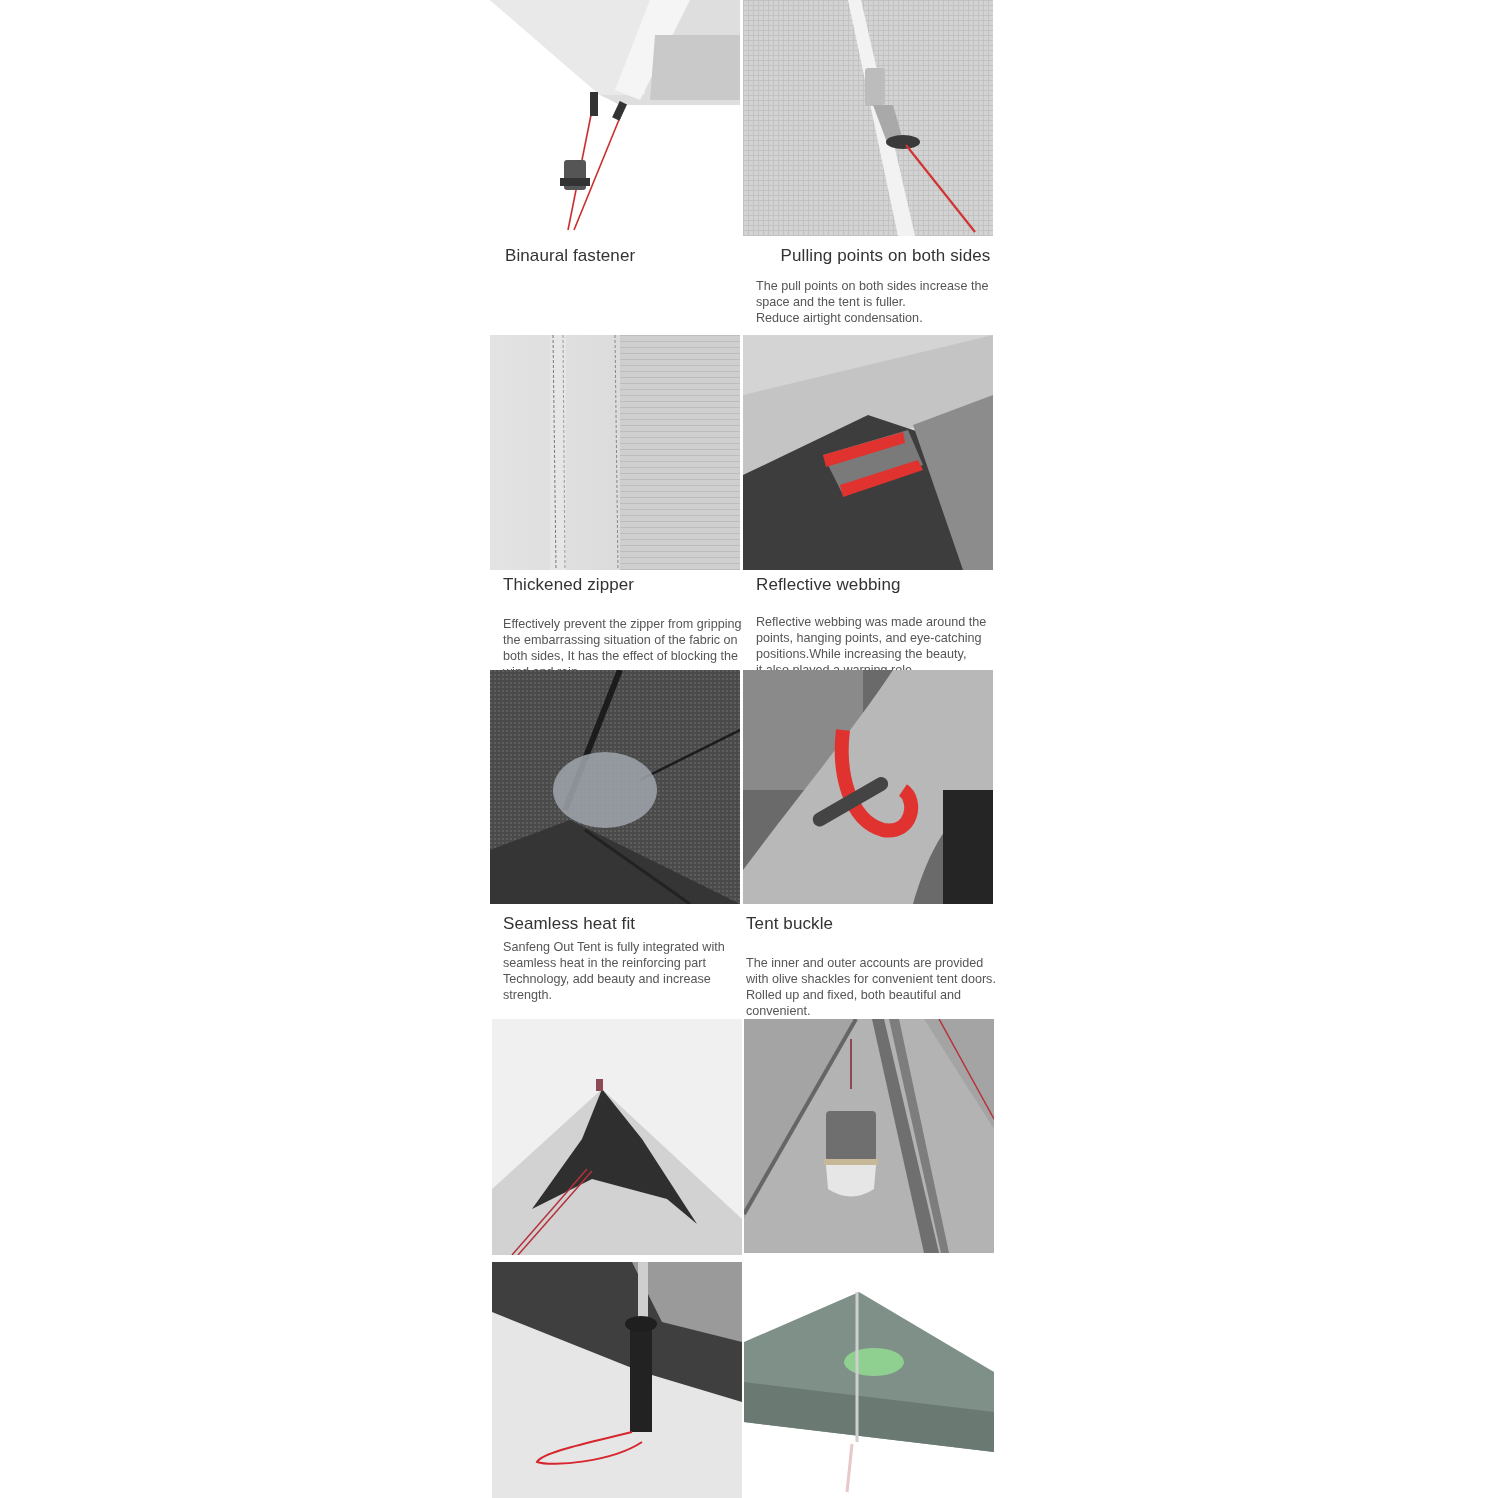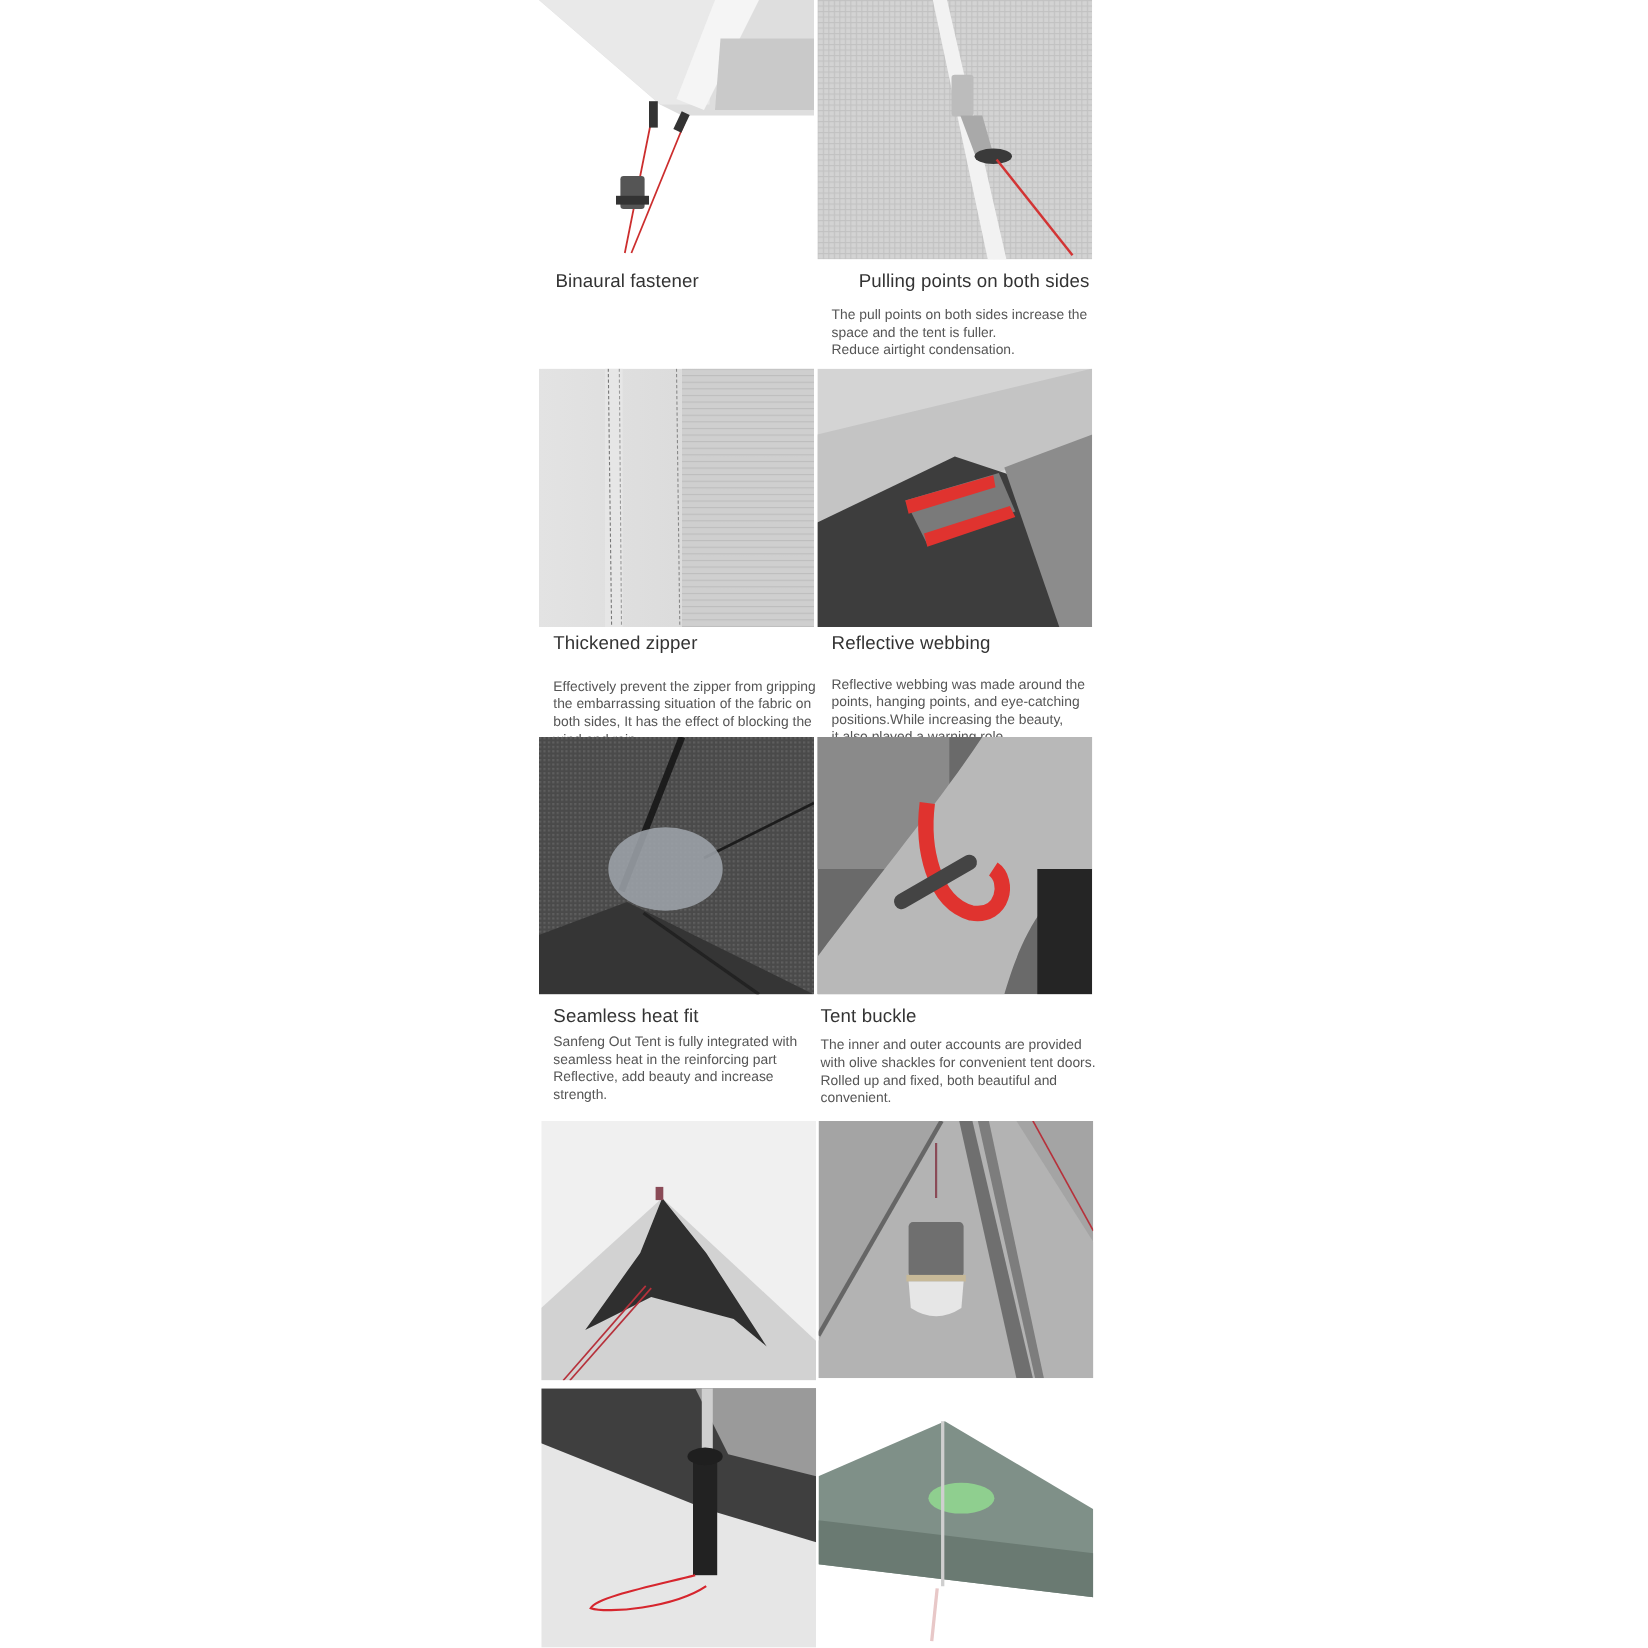--- a/index.html
+++ b/index.html
@@ -128,26 +128,26 @@
     <rect x="200" y="120" width="50" height="114" fill="#252525"></rect>
     <path d="M100,60 C95,100 105,150 140,160 C170,165 175,130 160,120" fill="none" stroke="#e0332f" stroke-width="14"></path>
     <rect x="65" y="125" width="85" height="14" rx="7" fill="#444" transform="rotate(-30 107 132)"></rect>
   </svg>
 </div>
 
 <div class="caption" style="left:503px;top:914px;width:250px;">
   <div class="title" style="padding-right:40px;">Seamless heat fit</div>
   <div class="body" style="margin-top:5px;">Sanfeng Out Tent is fully integrated with
 seamless heat in the reinforcing part
-Reflective, add beauty and increase
+Technology, add beauty and increase
 strength.</div>
 </div>
 <div class="caption" style="left:746px;top:914px;width:270px;">
   <div class="title" style="padding-right:20px;">Tent buckle</div>
-  <div class="body" style="margin-top:8px;">The inner and outer accounts are provided
+  <div class="body" style="margin-top:21px;">The inner and outer accounts are provided
  with olive shackles for convenient tent doors.
 Rolled up and fixed, both beautiful and
 convenient.</div>
 </div>
 
 <div class="photo" style="left:492px;top:1019px;width:250px;height:236px;">
   <svg viewBox="0 0 250 236" preserveAspectRatio="none">
     <rect width="250" height="236" fill="#f0f0f0"></rect>
     <polygon points="0,236 0,170 110,70 250,200 250,236" fill="#d2d2d2"></polygon>
     <polygon points="40,190 90,120 110,70 150,120 205,205 175,180 100,160 50,185" fill="#2f2f2f"></polygon>

